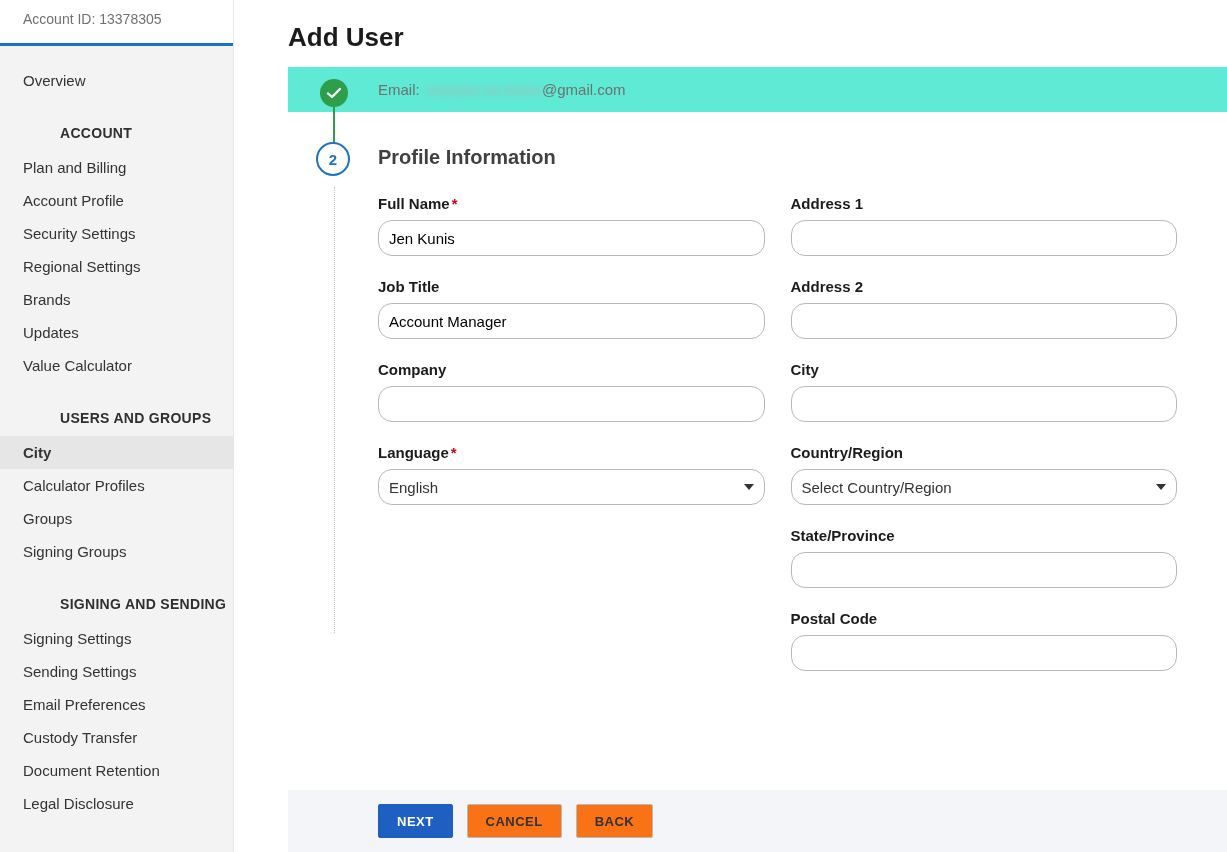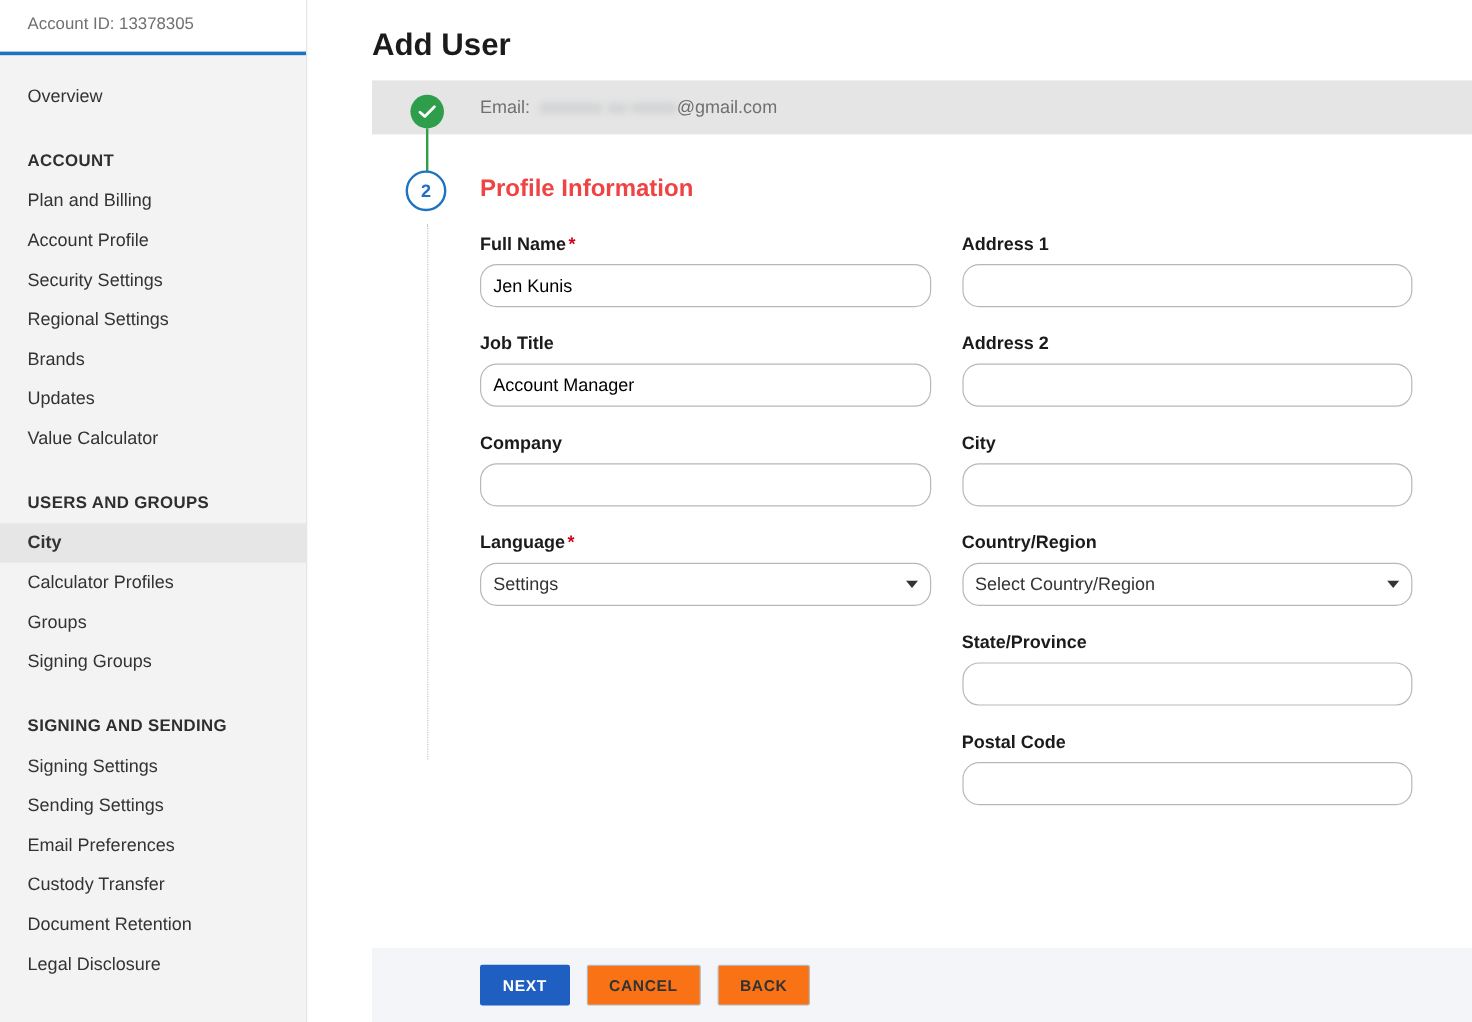--- a/index.html
+++ b/index.html
@@ -8,21 +8,21 @@
     font-size: 14px;
     color: #333;
     background: #fff;
     width: 1227px;
     height: 852px;
     overflow: hidden;
     display: flex;
   }
   
   .sidebar {
-    width: 256px;
+    width: 234px;
     background: #f3f3f3;
     height: 100%;
     overflow-y: auto;
     border-right: 1px solid #e6e6e6;
   }
   .account-id {
     background: #fff;
     color: #707070;
     font-size: 14px;
     padding: 11px 0 16px 23px;
@@ -33,20 +33,21 @@
   }
   .sidebar-section + .sidebar-section {
     padding-top: 28px;
   }
   .sidebar-heading {
     font-size: 14px;
     font-weight: 700;
     letter-spacing: 0.3px;
     color: #2f2f2f;
     padding: 0 0 10px 23px;
+    margin-left: 37px;
   }
   .sidebar-item {
     display: block;
     padding: 8px 0 8px 23px;
     font-size: 15px;
     color: #333;
     cursor: pointer;
   }
   .sidebar-item.active {
     background: #e6e6e6;
@@ -63,21 +64,21 @@
     font-size: 26px;
     font-weight: 700;
     color: #1b1b1b;
     padding: 22px 0 14px 0;
   }
   .wizard {
     position: relative;
   }
   
   .step-row {
-    background: #e5e5e5;
+    background: #5eead4;
     padding: 14px 0 14px 90px;
     position: relative;
     color: #707070;
     font-size: 15px;
   }
   .step-check {
     position: absolute;
     left: 32px;
     top: 12px;
     width: 28px;
@@ -135,21 +136,21 @@
     font-weight: 700;
     display: flex;
     align-items: center;
     justify-content: center;
     font-size: 15px;
     z-index: 2;
   }
   .section-title {
     font-size: 20px;
     font-weight: 700;
-    color: #ef4444;
+    color: #404040;
     padding-bottom: 26px;
   }
   
   .form {
     display: flex;
     gap: 26px;
     padding-left: 90px;
     padding-right: 50px;
   }
   .col { flex: 1; }
@@ -293,21 +294,21 @@
           <label class="field-label">Job Title</label>
           <input class="text-input" type="text" value="Account Manager" style="">
         </div>
         <div class="field">
           <label class="field-label">Company</label>
           <input class="text-input" type="text" value="" style="">
         </div>
         <div class="field">
           <label class="field-label"><span>Language</span><span class="req">*</span></label>
           <div class="select-wrap">
-            <span>Settings</span>
+            <span>English</span>
             <span class="select-caret"></span>
           </div>
         </div>
       </div>
 
       <div class="col">
         <div class="field">
           <label class="field-label">Address 1</label>
           <input class="text-input" type="text" value="" style="">
         </div>

